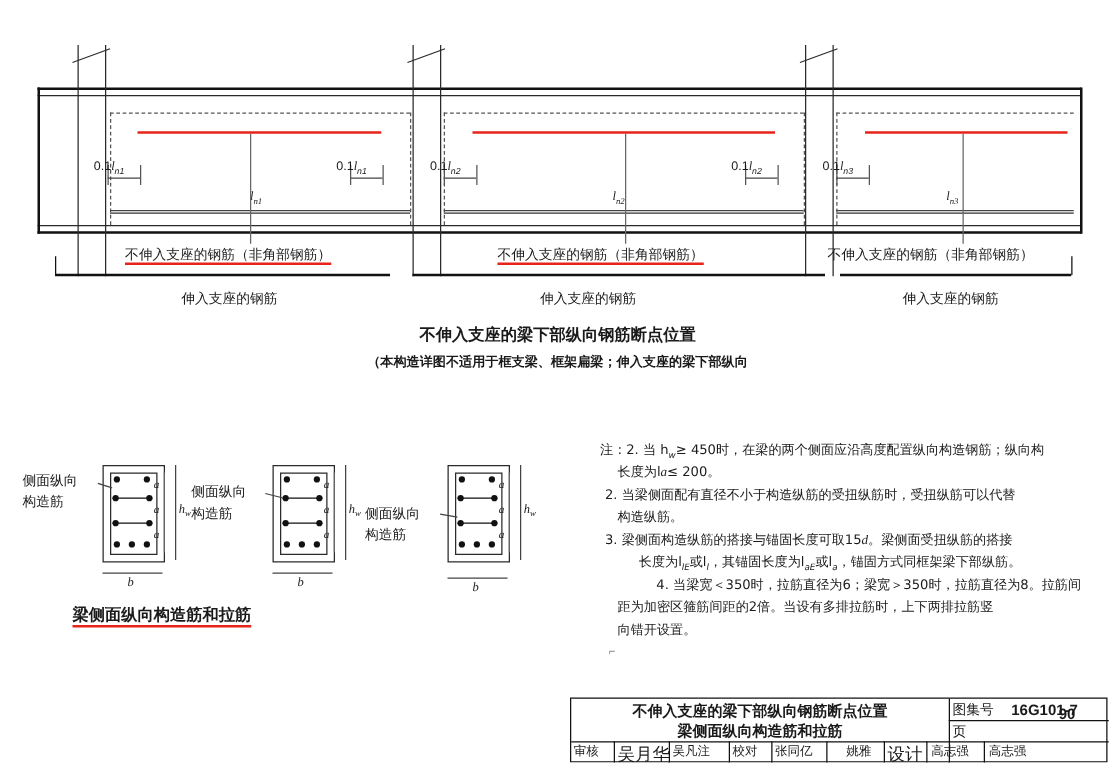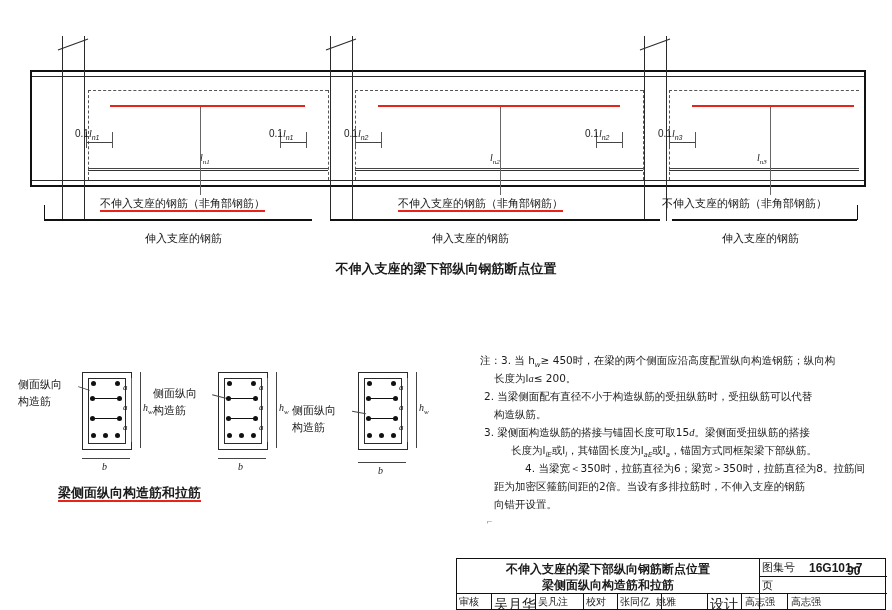--- a/index.html
+++ b/index.html
@@ -146,20 +146,21 @@
     <div class="ln h" style="left:672px;top:219px;width:185px;background:#111;height:2px;"></div>
     <div class="ln v" style="left:44px;top:205px;height:15px;background:#111;"></div>
     <div class="ln v" style="left:857px;top:205px;height:15px;background:#111;"></div>
 
     <div class="txt cn" style="left:145px;top:232px;font-size:11px;">伸入支座的钢筋</div>
     <div class="txt cn" style="left:432px;top:232px;font-size:11px;">伸入支座的钢筋</div>
     <div class="txt cn" style="left:722px;top:232px;font-size:11px;">伸入支座的钢筋</div>
   </div>
 
   <div class="txt cn caption" style="left:0;top:261px;width:892px;font-size:13px;">不伸入支座的梁下部纵向钢筋断点位置</div>
+  <div class="txt cn" style="left:0;top:284px;width:892px;text-align:center;font-size:10.5px;font-weight:bold;">（本构造详图不适用于框支梁、框架扁梁；伸入支座的梁下部纵向</div>
 
   <div>
     <div class="sec-box" style="left:82px;top:372px;width:48px;height:76px;"></div>
     <div class="sec-box" style="left:88px;top:378px;width:36px;height:64px;"></div>
 
     <div class="abs" style="left:90px;top:396px;width:5px;height:5px;border-radius:50%;background:#111;"></div>
     <div class="abs" style="left:117px;top:396px;width:5px;height:5px;border-radius:50%;background:#111;"></div>
     <div class="abs" style="left:90px;top:416px;width:5px;height:5px;border-radius:50%;background:#111;"></div>
     <div class="abs" style="left:117px;top:416px;width:5px;height:5px;border-radius:50%;background:#111;"></div>
 
@@ -242,42 +243,42 @@
     <div class="txt cn" style="left:292px;top:421px;font-size:11px;">构造筋</div>
     <div class="ln h" style="left:352px;top:412px;width:14px;background:#444;transform:rotate(10deg);"></div>
   </div>
 
   <div class="txt cn" style="left:58px;top:485px;font-size:13px;font-weight:bold;">
     <span class="underline-red">梁侧面纵向构造筋和拉筋</span>
   </div>
 
   <div class="abs" style="left:480px;top:352px;width:400px;">
     <div class="note cn" style="position:absolute;left:0;top:0;width:400px;">
-      <span>注：</span><span>3. 当 h</span><span class="sub">w</span><span>≥ 450时，在梁的两个侧面应沿高度配置纵向构造钢筋；纵向构</span>
+      <span>注：</span><span>2. 当 h</span><span class="sub">w</span><span>≥ 450时，在梁的两个侧面应沿高度配置纵向构造钢筋；纵向构</span>
     </div>
     <div class="note cn" style="position:absolute;left:14px;top:18px;width:390px;">
       <span>长度为l</span><span class="it">a</span><span>≤ 200。</span>
     </div>
     <div class="note cn" style="position:absolute;left:4px;top:36px;width:400px;">
       <span>2. 当梁侧面配有直径不小于构造纵筋的受扭纵筋时，受扭纵筋可以代替</span>
     </div>
     <div class="note cn" style="position:absolute;left:14px;top:54px;width:390px;">
       <span>构造纵筋。</span>
     </div>
     <div class="note cn" style="position:absolute;left:4px;top:72px;width:400px;">
       <span>3. 梁侧面构造纵筋的搭接与锚固长度可取15</span><span class="it">d</span><span>。梁侧面受扭纵筋的搭接</span>
     </div>
     <div class="note cn" style="position:absolute;left:31px;top:90px;width:390px;">
       <span>长度为l</span><span class="sub">lE</span><span>或l</span><span class="sub">l</span><span>，其锚固长度为l</span><span class="sub">aE</span><span>或l</span><span class="sub">a</span><span>，锚固方式同框架梁下部纵筋。</span>
     </div>
     <div class="note cn" style="position:absolute;left:15px;top:108px;width:400px;text-align:center;">
       <span>4. 当梁宽＜350时，拉筋直径为6；梁宽＞350时，拉筋直径为8。拉筋间</span>
     </div>
     <div class="note cn" style="position:absolute;left:14px;top:126px;width:390px;">
-      <span>距为加密区箍筋间距的2倍。当设有多排拉筋时，不伸入支座的钢筋</span>
+      <span>距为加密区箍筋间距的2倍。当设有多排拉筋时，上下两排拉筋竖</span>
     </div>
     <div class="note cn" style="position:absolute;left:14px;top:144px;width:390px;">
       <span>向错开设置。</span>
     </div>
   </div>
 
   <div class="txt tiny" style="left:487px;top:516px;color:#888;">⌐</div>
 
   <div class="tbl" style="left:456px;top:558px;width:430px;height:52px;">
 
@@ -302,19 +303,19 @@
     <div class="cellline" style="position:absolute;left:204px;top:34px;width:1px;height:18px;"></div>
     <div class="cellline" style="position:absolute;left:250px;top:34px;width:1px;height:18px;"></div>
     <div class="cellline" style="position:absolute;left:284px;top:34px;width:1px;height:18px;"></div>
     <div class="cellline" style="position:absolute;left:330px;top:34px;width:1px;height:18px;"></div>
 
     <div class="txt cn" style="left:2px;top:37px;font-size:10px;">审核</div>
     <div class="txt cn" style="left:37px;top:37px;font-size:14px;">吴月华</div>
     <div class="txt cn" style="left:81px;top:37px;font-size:10px;">吴凡注</div>
     <div class="txt cn" style="left:129px;top:37px;font-size:10px;">校对</div>
     <div class="txt cn" style="left:163px;top:37px;font-size:10px;">张同亿</div>
-    <div class="txt cn" style="left:199px;top:37px;font-size:10px;">姚雅</div>
+    <div class="txt cn" style="left:220px;top:37px;font-size:10px;">姚雅</div>
     <div class="txt cn" style="left:253px;top:37px;font-size:14px;">设计</div>
     <div class="txt cn" style="left:288px;top:37px;font-size:10px;">高志强</div>
     <div class="txt cn" style="left:334px;top:37px;font-size:10px;">高志强</div>
   </div>
 
 </div>
 
 </body></html>

